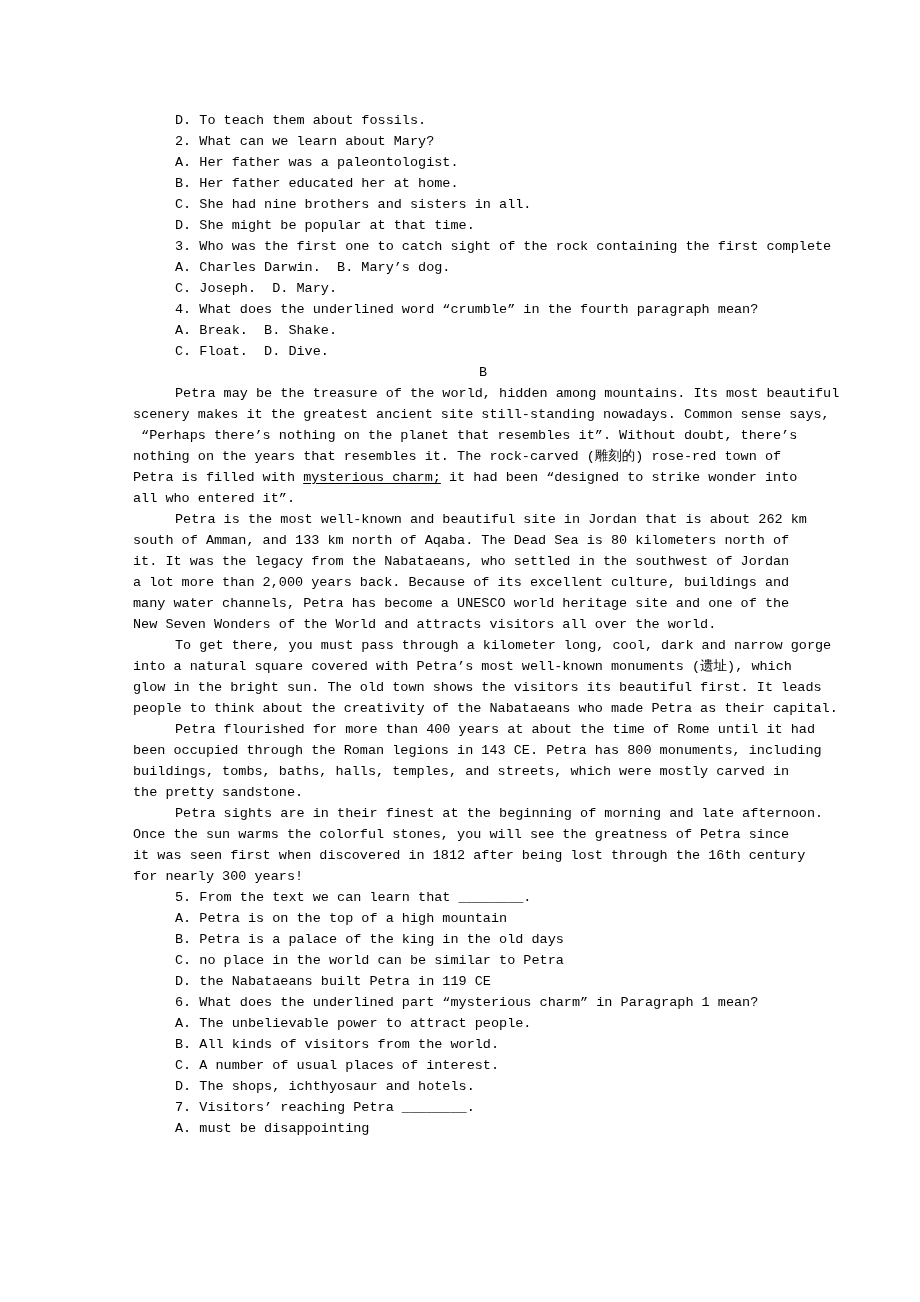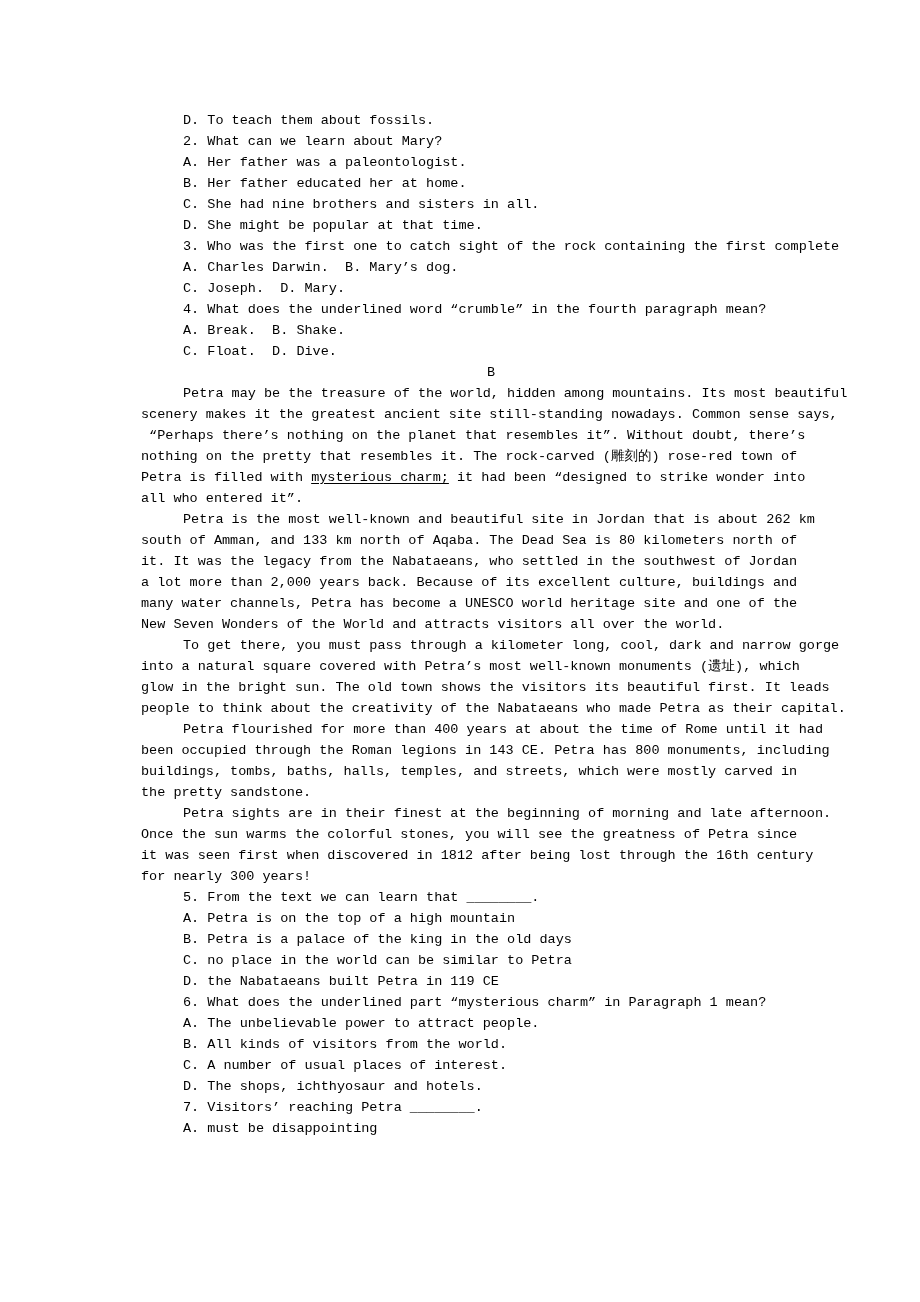--- a/index.html
+++ b/index.html
@@ -14,21 +14,20 @@
     background: #ffffff;
     overflow: hidden;
     font-family: "Liberation Mono", "DejaVu Sans Mono", monospace;
     color: #000000;
   }
   .doc {
     position: absolute;
     top: 110px;
     left: 133px;
     width: 700px;
-    margin-left: 8px;
   }
   .line {
     font-size: 13.5px;
     line-height: 21px;
     white-space: pre;
     text-align: left;
   }
   .line.indent {
     text-indent: 42px;
   }
@@ -55,21 +54,21 @@
       <div class="line indent"><span>3. Who was the first one to catch sight of the rock containing the first complete</span></div>
       <div class="line indent"><span>A. Charles Darwin.  B. Mary’s dog.</span></div>
       <div class="line indent"><span>C. Joseph.  D. Mary.</span></div>
       <div class="line indent"><span>4. What does the underlined word “crumble” in the fourth paragraph mean?</span></div>
       <div class="line indent"><span>A. Break.  B. Shake.</span></div>
       <div class="line indent"><span>C. Float.  D. Dive.</span></div>
       <div class="line center"><span>B</span></div>
       <div class="line indent"><span>Petra may be the treasure of the world, hidden among mountains. Its most beautiful</span></div>
       <div class="line"><span>scenery makes it the greatest ancient site still-standing nowadays. Common sense says,</span></div>
       <div class="line"><span> “Perhaps there’s nothing on the planet that resembles it”. Without doubt, there’s</span></div>
-      <div class="line"><span>nothing on the pretty that resembles it. The rock-carved (雕刻的) rose-red town of</span></div>
+      <div class="line"><span>nothing on the years that resembles it. The rock-carved (雕刻的) rose-red town of</span></div>
       <div class="line"><span>Petra is filled with </span><span class="u">mysterious charm;</span><span> it had been “designed to strike wonder into</span></div>
       <div class="line"><span>all who entered it”.</span></div>
       <div class="line indent"><span>Petra is the most well-known and beautiful site in Jordan that is about 262 km</span></div>
       <div class="line"><span>south of Amman, and 133 km north of Aqaba. The Dead Sea is 80 kilometers north of</span></div>
       <div class="line"><span>it. It was the legacy from the Nabataeans, who settled in the southwest of Jordan</span></div>
       <div class="line"><span>a lot more than 2,000 years back. Because of its excellent culture, buildings and</span></div>
       <div class="line"><span>many water channels, Petra has become a UNESCO world heritage site and one of the</span></div>
       <div class="line"><span>New Seven Wonders of the World and attracts visitors all over the world.</span></div>
       <div class="line indent"><span>To get there, you must pass through a kilometer long, cool, dark and narrow gorge</span></div>
       <div class="line"><span>into a natural square covered with Petra’s most well-known monuments (遗址), which</span></div>

